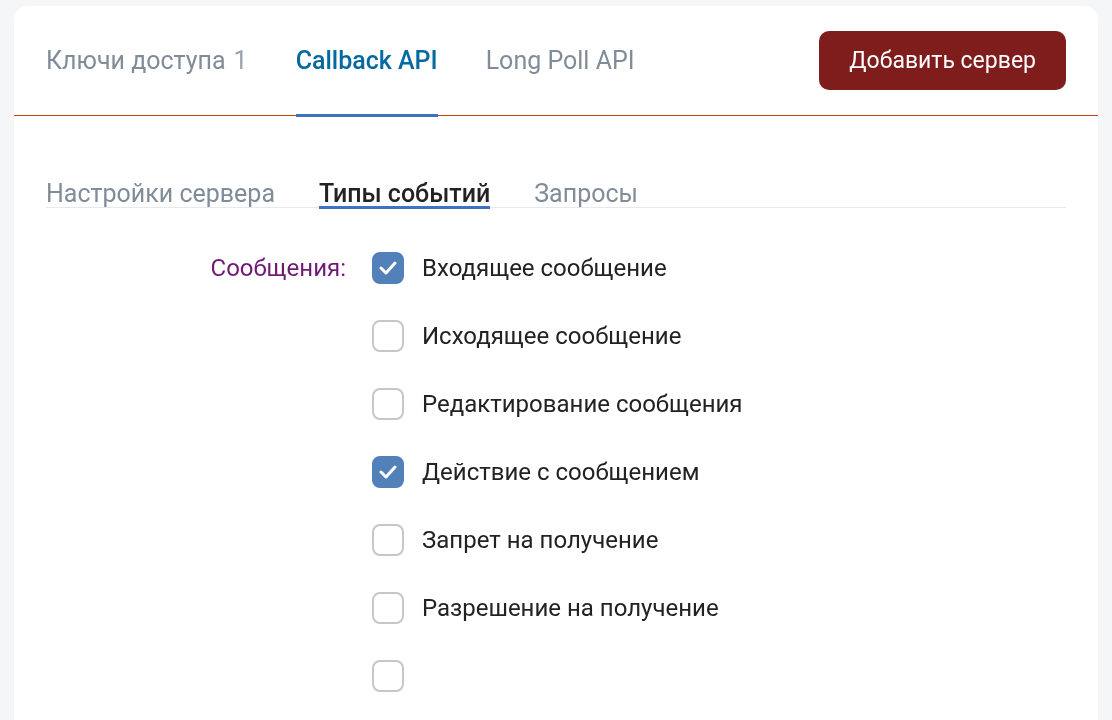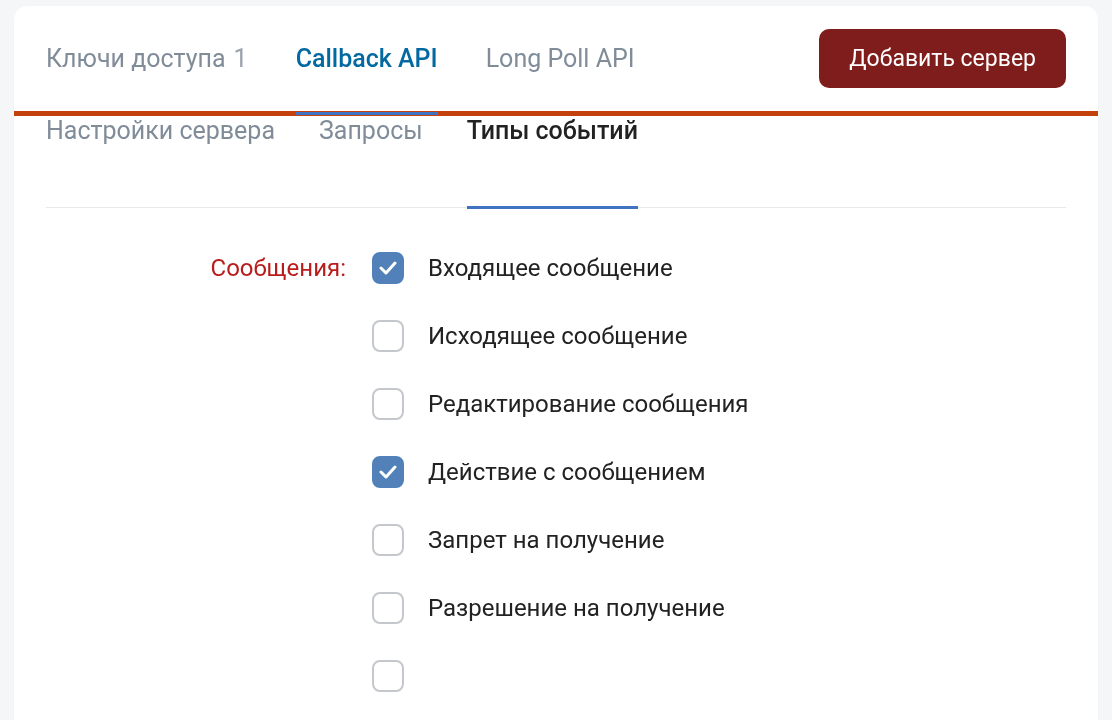--- a/index.html
+++ b/index.html
@@ -15,21 +15,21 @@
       border-radius: 14px 14px 0 0;
       margin: 6px 14px 0 14px;
       height: 714px;
       box-shadow: 0 1px 2px rgba(0,0,0,0.03);
     }
     .top-tabs {
       display: flex;
       align-items: center;
       padding: 0 32px;
       height: 110px;
-      border-bottom: 5px solid #c2410c;
+      border-bottom: 1px solid #c2410c;
       position: relative;
     }
     .top-tab {
       font-size: 25px;
       color: #818c99;
       margin-right: 48px;
       height: 110px;
       display: flex;
       align-items: center;
       cursor: pointer;
@@ -69,21 +69,21 @@
       align-items: center;
       height: 92px;
       border-bottom: 1px solid #e7e8ec;
     }
     .sub-tab {
       font-size: 25px;
       color: #818c99;
       margin-right: 44px;
       height: 92px;
       display: flex;
-      align-items: flex-start;
+      align-items: flex-end;
       cursor: pointer;
       position: relative;
     }
     .sub-tab.active {
       color: #222;
       font-weight: 500;
     }
     .sub-tab.active::after {
       content: "";
       position: absolute;
@@ -95,33 +95,32 @@
       padding: 44px 32px 0 32px;
     }
     .row {
       display: flex;
       align-items: flex-start;
     }
     .row-label {
       width: 326px;
       text-align: right;
       font-size: 24px;
-      color: #b91c1c;
+      color: #701a75;
       padding-right: 26px;
       padding-top: 2px;
     }
     .options {
       flex: 1;
     }
     .option {
       display: flex;
       align-items: center;
       margin-bottom: 36px;
       cursor: pointer;
-      gap: 6px;
     }
     .checkbox {
       width: 32px;
       height: 32px;
       border-radius: 8px;
       border: 2px solid #c4c8cc;
       margin-right: 18px;
       flex-shrink: 0;
       display: flex;
       align-items: center;
@@ -158,25 +157,25 @@
       <span>Long Poll API</span>
     </div>
     <button class="add-server-btn">Добавить сервер</button>
   </div>
 
   <div class="sub-tabs-wrap">
     <div class="sub-tabs">
       <div class="sub-tab">
         <span>Настройки сервера</span>
       </div>
+      <div class="sub-tab active">
+        <span>Типы событий</span>
+      </div>
       <div class="sub-tab">
         <span>Запросы</span>
-      </div>
-      <div class="sub-tab active">
-        <span>Типы событий</span>
       </div>
     </div>
   </div>
 
   <div class="content">
     <div class="row">
       <div class="row-label">Сообщения:</div>
       <div class="options">
 
         <div class="option">

